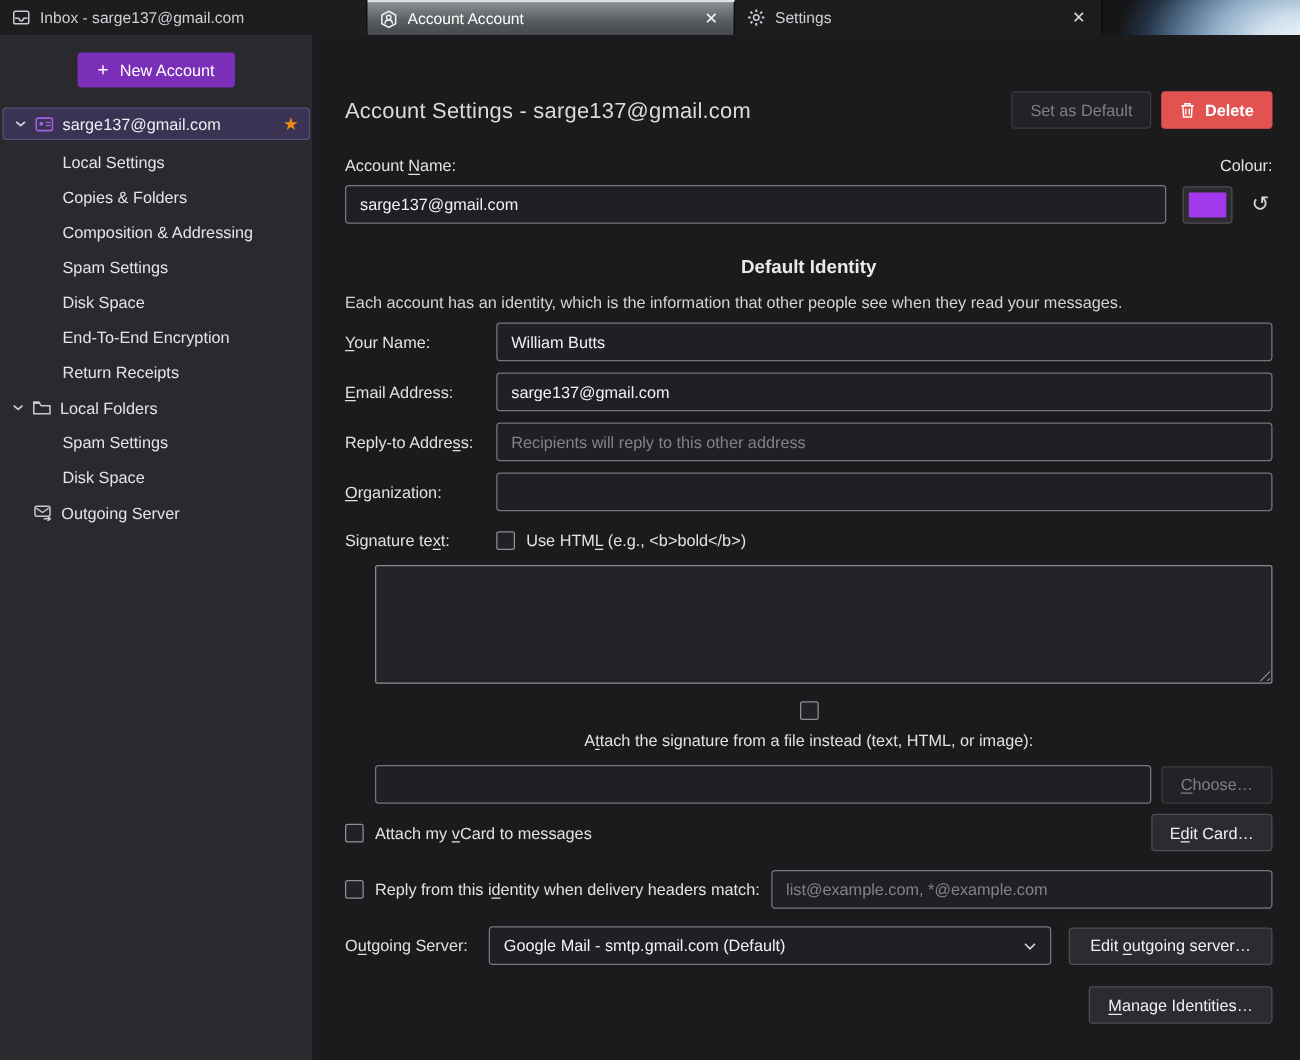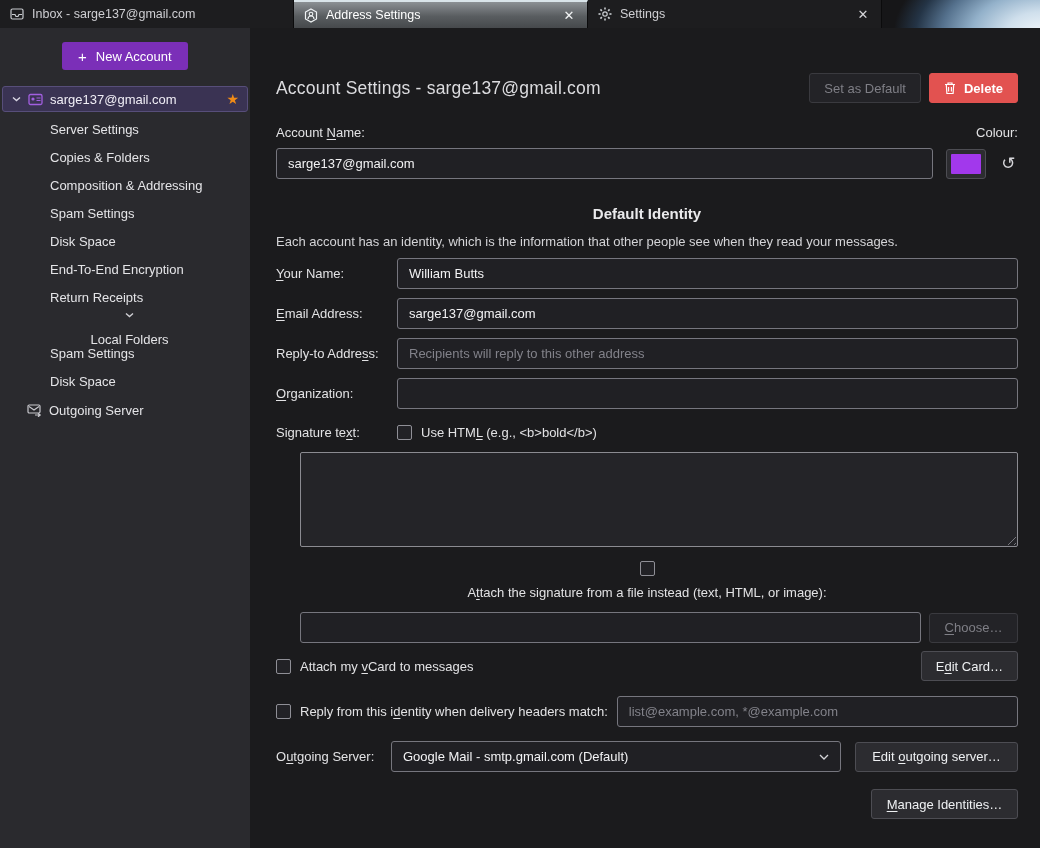--- a/index.html
+++ b/index.html
@@ -32,21 +32,21 @@
   
   .sidebar { position:absolute; top:28px; left:0; width:250px; bottom:0; background:#2a2a2e; }
   .new-account-btn { display:flex; align-items:center; gap:9px; margin:14px 0 0 62px; height:28px; padding:0 16px;
     background:#7b2fb8; color:#fff; border:none; border-radius:3px; font-size:13px; font-family:inherit; cursor:pointer; }
   .new-account-btn .plus { font-size:15px; font-weight:400; line-height:1; }
   .account-row { margin:16px 2px 0 2px; height:26px; display:flex; align-items:center; gap:7px; padding:0 8px;
     background:#3a3353; border:1px solid #574e7a; border-radius:3px; color:#f0eef6; }
   .account-row .star { margin-left:auto; color:#ef8a17; font-size:14px; }
   .side-item { height:28px; line-height:28px; padding-left:50px; color:#e4e4e7; font-size:13px; cursor:pointer; white-space:nowrap; }
   .side-row { height:28px; display:flex; align-items:center; gap:7px; color:#e4e4e7; font-size:13px; cursor:pointer; }
-  .side-row.local { padding-left:9px;flex-direction:column; }
+  .side-row.local { padding-left:9px; }
   .side-row.outgoing { padding-left:27px; }
   .chev { display:inline-flex; width:10px; justify-content:center; }
 
   
   .main { position:absolute; top:28px; left:250px; right:0; bottom:0; background:#1b1b1d; padding:0 22px 0 26px; overflow:hidden; }
   .page-header { display:flex; align-items:center; gap:8px; margin-top:45px; }
   .page-title { flex:1; font-size:17.5px; font-weight:300; color:#dcdcdf; letter-spacing:.2px; }
   .btn { height:30px; padding:0 14px; background:#2c2c30; border:1px solid #4d4d53; border-radius:3px;
     color:#eef0f2; font-size:13px; font-family:inherit; cursor:pointer; white-space:nowrap; }
   .btn.disabled { color:#7f7f86; background:#232327; border-color:#3a3a3f; cursor:default; }
@@ -115,21 +115,21 @@
     </svg>
     <span class="tab-label">Inbox - sarge137@gmail.com</span>
   </div>
 
   <div class="tab active">
     <svg width="14" height="15" viewBox="0 0 14 15">
       <path d="M7 1 L12.5 4 V11 L7 14 L1.5 11 V4 Z" fill="none" stroke="#f0f3f5" stroke-width="1.2"></path>
       <circle cx="7" cy="6" r="1.8" fill="none" stroke="#f0f3f5" stroke-width="1.1"></circle>
       <path d="M4 11 c0-2 1.3-3 3-3 s3 1 3 3" fill="none" stroke="#f0f3f5" stroke-width="1.1"></path>
     </svg>
-    <span class="tab-label">Address Settings</span>
+    <span class="tab-label">Account Account</span>
     <span class="close">✕</span>
   </div>
 
   <div class="tab">
     <svg width="14" height="14" viewBox="0 0 14 14">
       <circle cx="7" cy="7" r="2.2" fill="none" stroke="#c9ccd0" stroke-width="1.2"></circle>
       <g stroke="#c9ccd0" stroke-width="1.6">
         <line x1="7" y1="0.5" x2="7" y2="2.6"></line>
           <line x1="7" y1="11.4" x2="7" y2="13.5"></line>
         <line x1="0.5" y1="7" x2="2.6" y2="7"></line>
@@ -160,21 +160,21 @@
     <svg width="15" height="13" viewBox="0 0 15 13">
       <rect x="1" y="1.5" width="13" height="10" rx="1.5" fill="none" stroke="#a25fe0" stroke-width="1.3"></rect>
       <circle cx="5" cy="6" r="1.6" fill="#a25fe0"></circle>
       <path d="M8.5 5h4M8.5 7.5h4" stroke="#a25fe0" stroke-width="1.1"></path>
     </svg>
     <span>sarge137@gmail.com</span>
     <span class="star">★</span>
   </div>
 
   <div style="margin-top:4px;">
-    <div class="side-item">Server Settings</div>
+    <div class="side-item">Local Settings</div>
     <div class="side-item">Copies &amp; Folders</div>
     <div class="side-item">Composition &amp; Addressing</div>
     <div class="side-item">Spam Settings</div>
     <div class="side-item">Disk Space</div>
     <div class="side-item">End-To-End Encryption</div>
     <div class="side-item">Return Receipts</div>
 
     <div class="side-row local">
       <span class="chev">
         <svg width="9" height="6" viewBox="0 0 9 6">

